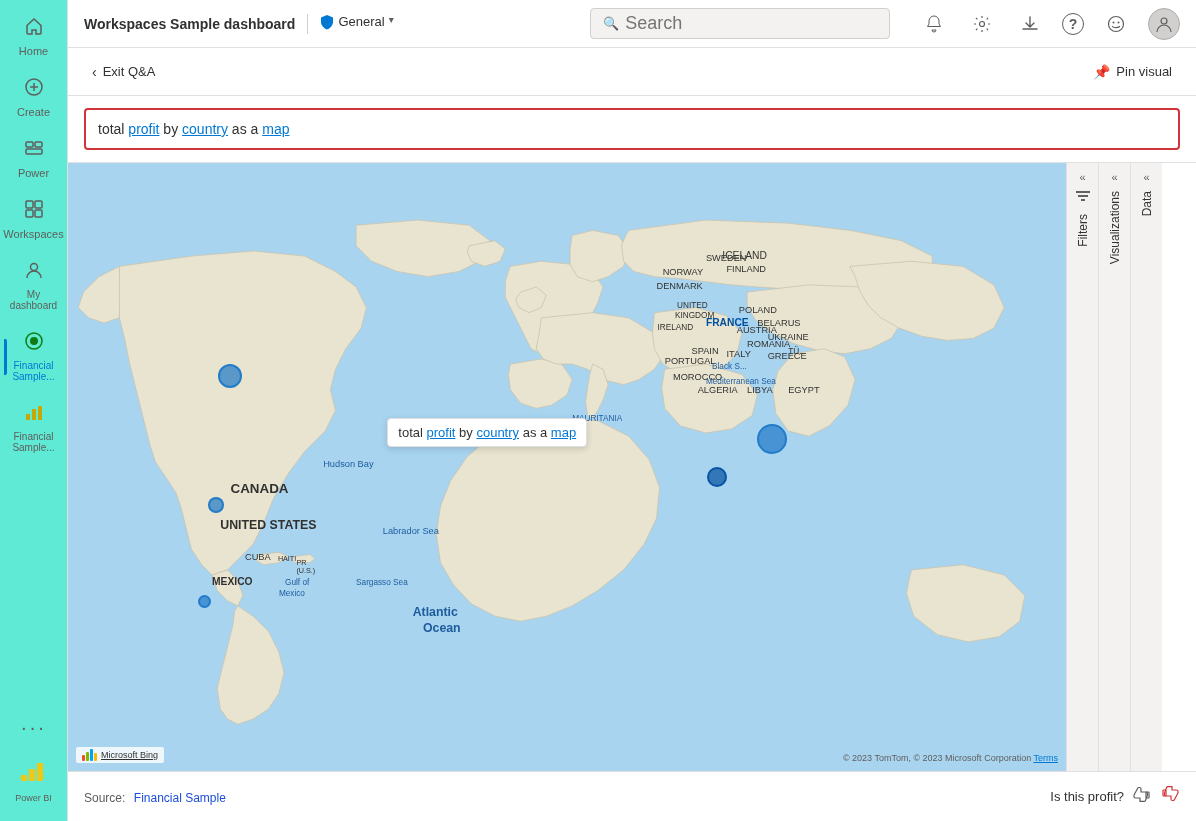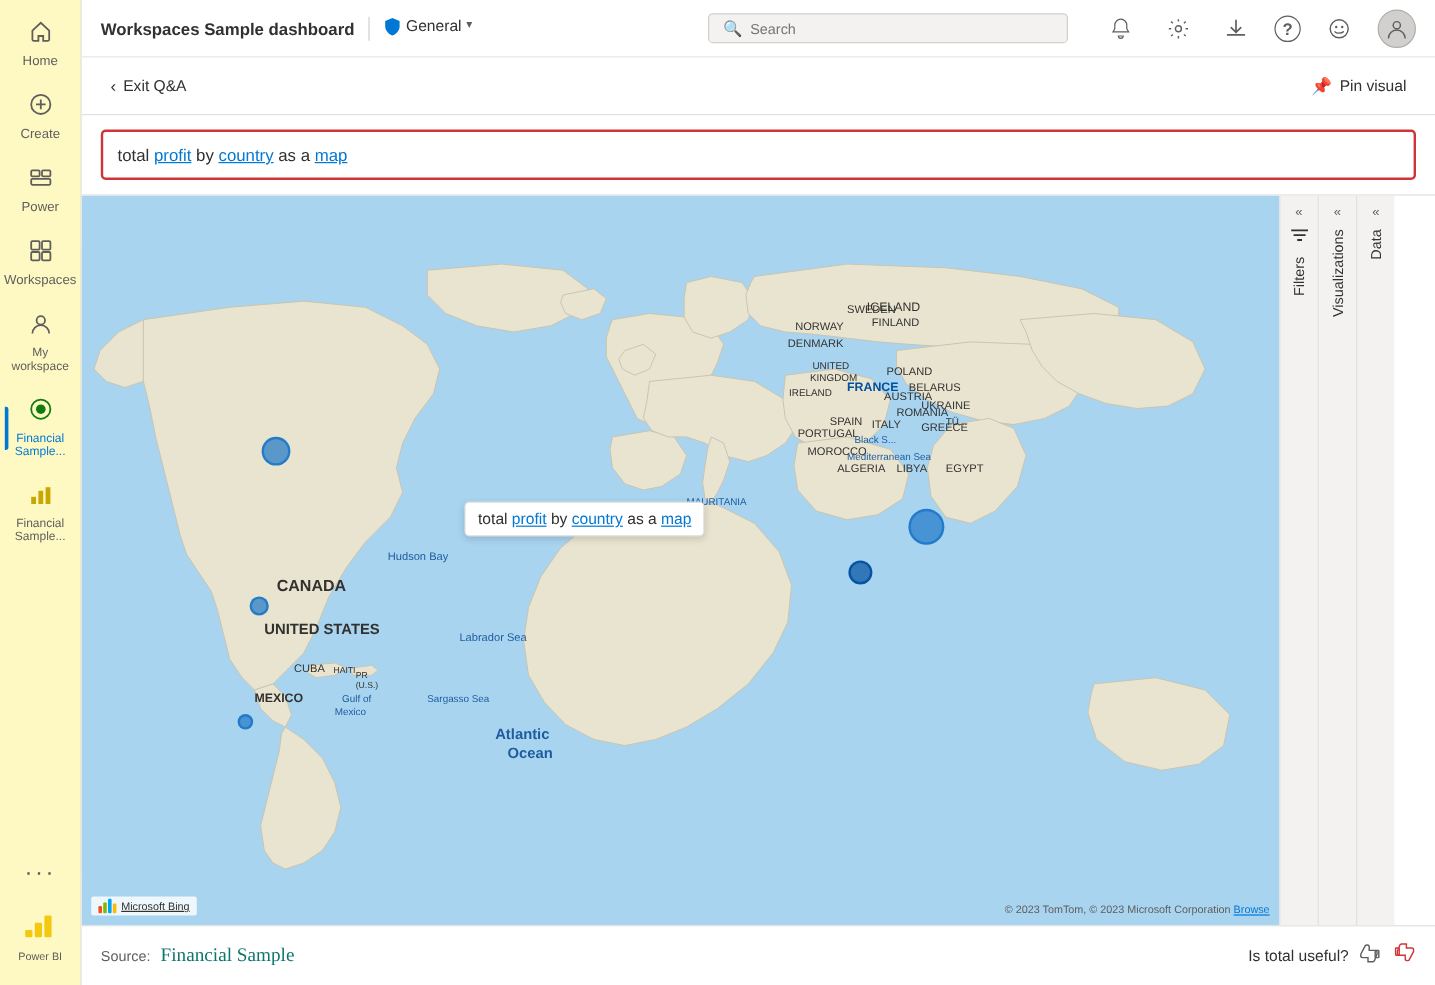--- a/index.html
+++ b/index.html
@@ -1,21 +1,21 @@
 <!DOCTYPE html>
 <html><head>
   <meta charset="utf-8">
   <style>
     * { box-sizing: border-box; margin: 0; padding: 0; }
     body { font-family: 'Segoe UI', sans-serif; background: #f3f2f1; width: 1196px; height: 821px; overflow: hidden; display: flex; }
 
     
     .sidebar {
       width: 68px;
-      background: #fef9c3;
+      background: #5eead4;
       border-right: 1px solid #e0e0e0;
       display: flex;
       flex-direction: column;
       align-items: center;
       padding: 8px 0;
       gap: 4px;
       flex-shrink: 0;
       height: 821px;
     }
     .sidebar-item {
@@ -81,21 +81,21 @@
       background: #f3f2f1;
       border: 1px solid #d2d0ce;
       border-radius: 4px;
       padding: 4px 12px;
       gap: 6px;
       width: 300px;
     }
     .topbar-search input {
       border: none;
       background: transparent;
-      font-size: 12px;
+      font-size: 18px;
       color: #0369a1;
       outline: none;
       width: 100%;
     }
     .topbar-icons {
       display: flex;
       align-items: center;
       gap: 16px;
       margin-left: 16px;
     }
@@ -389,21 +389,21 @@
     <span>Workspaces</span>
   </div>
 
   <div class="sidebar-item">
     <span class="icon">
       <svg width="20" height="20" viewBox="0 0 20 20">
         <circle cx="10" cy="7" r="3.5" stroke="#605e5c" stroke-width="1.5" fill="none"></circle>
         <path d="M3 18c0-3.866 3.134-7 7-7s7 3.134 7 7" stroke="#605e5c" stroke-width="1.5" fill="none"></path>
       </svg>
     </span>
-    <span style="font-size:10px; text-align:center; color:#605e5c;">My workspace</span>
+    <span style="font-size:10px; text-align:center; color:#605e5c;">My dashboard</span>
   </div>
 
   <div class="sidebar-item active" style="position:relative;">
     <span style="position:absolute;left:0;top:50%;transform:translateY(-50%);width:3px;height:36px;background:#0078d4;border-radius:0 2px 2px 0;"></span>
     <span class="icon">
       <svg width="20" height="20" viewBox="0 0 20 20">
         <circle cx="10" cy="10" r="8" stroke="#107c10" stroke-width="1.5" fill="none"></circle>
         <circle cx="10" cy="10" r="4" fill="#107c10"></circle>
       </svg>
     </span>
@@ -632,21 +632,21 @@
               <div class="bing-bar" style="height:9px;background:#7fba00;"></div>
               <div class="bing-bar" style="height:12px;background:#00a4ef;"></div>
               <div class="bing-bar" style="height:8px;background:#ffb900;"></div>
             </div>
             <span style="font-size:9px;color:#323130;text-decoration:underline;">Microsoft Bing</span>
           </div>
 
           
           <div class="map-copyright">
             <span>© 2023 TomTom, © 2023 Microsoft Corporation</span>
-            <a style="cursor:pointer;">Browse</a>
+            <a style="cursor:pointer;">Terms</a>
           </div>
         </div>
       </div>
 
       <div class="side-panels">
 
         <div class="filters-panel">
           <span style="font-size:11px;color:#605e5c;">«</span>
           <span style="font-size:12px;color:#323130;margin-top:6px;">
             <svg width="16" height="14" viewBox="0 0 16 14">
@@ -667,24 +667,24 @@
           <span style="font-size:11px;color:#605e5c;">«</span>
           <span class="panel-tab-label">Data</span>
         </div>
       </div>
 
     </div>
 
     <div class="qna-footer">
       <div>
         <span style="font-size:12px;color:#605e5c;">Source:</span>
-        <span style="font-size:16px;color:#0f766e;cursor:pointer;margin-left:4px;font-family:Liberation Serif, serif;">Financial Sample</span>
+        <span style="font-size:12px;color:#1d4ed8;cursor:pointer;margin-left:4px;">Financial Sample</span>
       </div>
       <div class="useful-section">
-        <span style="font-size:13px;color:#323130;">Is total useful?</span>
+        <span style="font-size:13px;color:#323130;">Is this profit?</span>
         <span class="thumb-btn">
           <svg width="20" height="20" viewBox="0 0 20 20">
             <path d="M8 14H3.5C2.67 14 2 13.33 2 12.5v-1c0-.26.07-.5.19-.72L5.5 4.5A1.5 1.5 0 017 3.5h.5c.83 0 1.5.67 1.5 1.5v3h5c.83 0 1.5.67 1.5 1.5v1.3c0 .14-.02.27-.07.4l-2 5.3c-.2.53-.72.9-1.29.9H8v-1.9z" stroke="#605e5c" stroke-width="1.2" fill="none"></path>
             <rect x="14" y="8" width="3" height="6" rx="0.5" stroke="#605e5c" stroke-width="1.2" fill="none"></rect>
           </svg>
         </span>
         <span class="thumb-btn down">
           <svg width="20" height="20" viewBox="0 0 20 20">
             <path d="M12 6h4.5C17.33 6 18 6.67 18 7.5v1c0 .26-.07.5-.19.72L14.5 15.5a1.5 1.5 0 01-1.5 1h-.5c-.83 0-1.5-.67-1.5-1.5v-3H6C5.17 12 4.5 11.33 4.5 10.5V9.2c0-.14.02-.27.07-.4l2-5.3c.2-.53.72-.9 1.29-.9H12v3.4z" stroke="#d13438" stroke-width="1.2" fill="none"></path>
             <rect x="3" y="6" width="3" height="6" rx="0.5" stroke="#d13438" stroke-width="1.2" fill="none"></rect>

